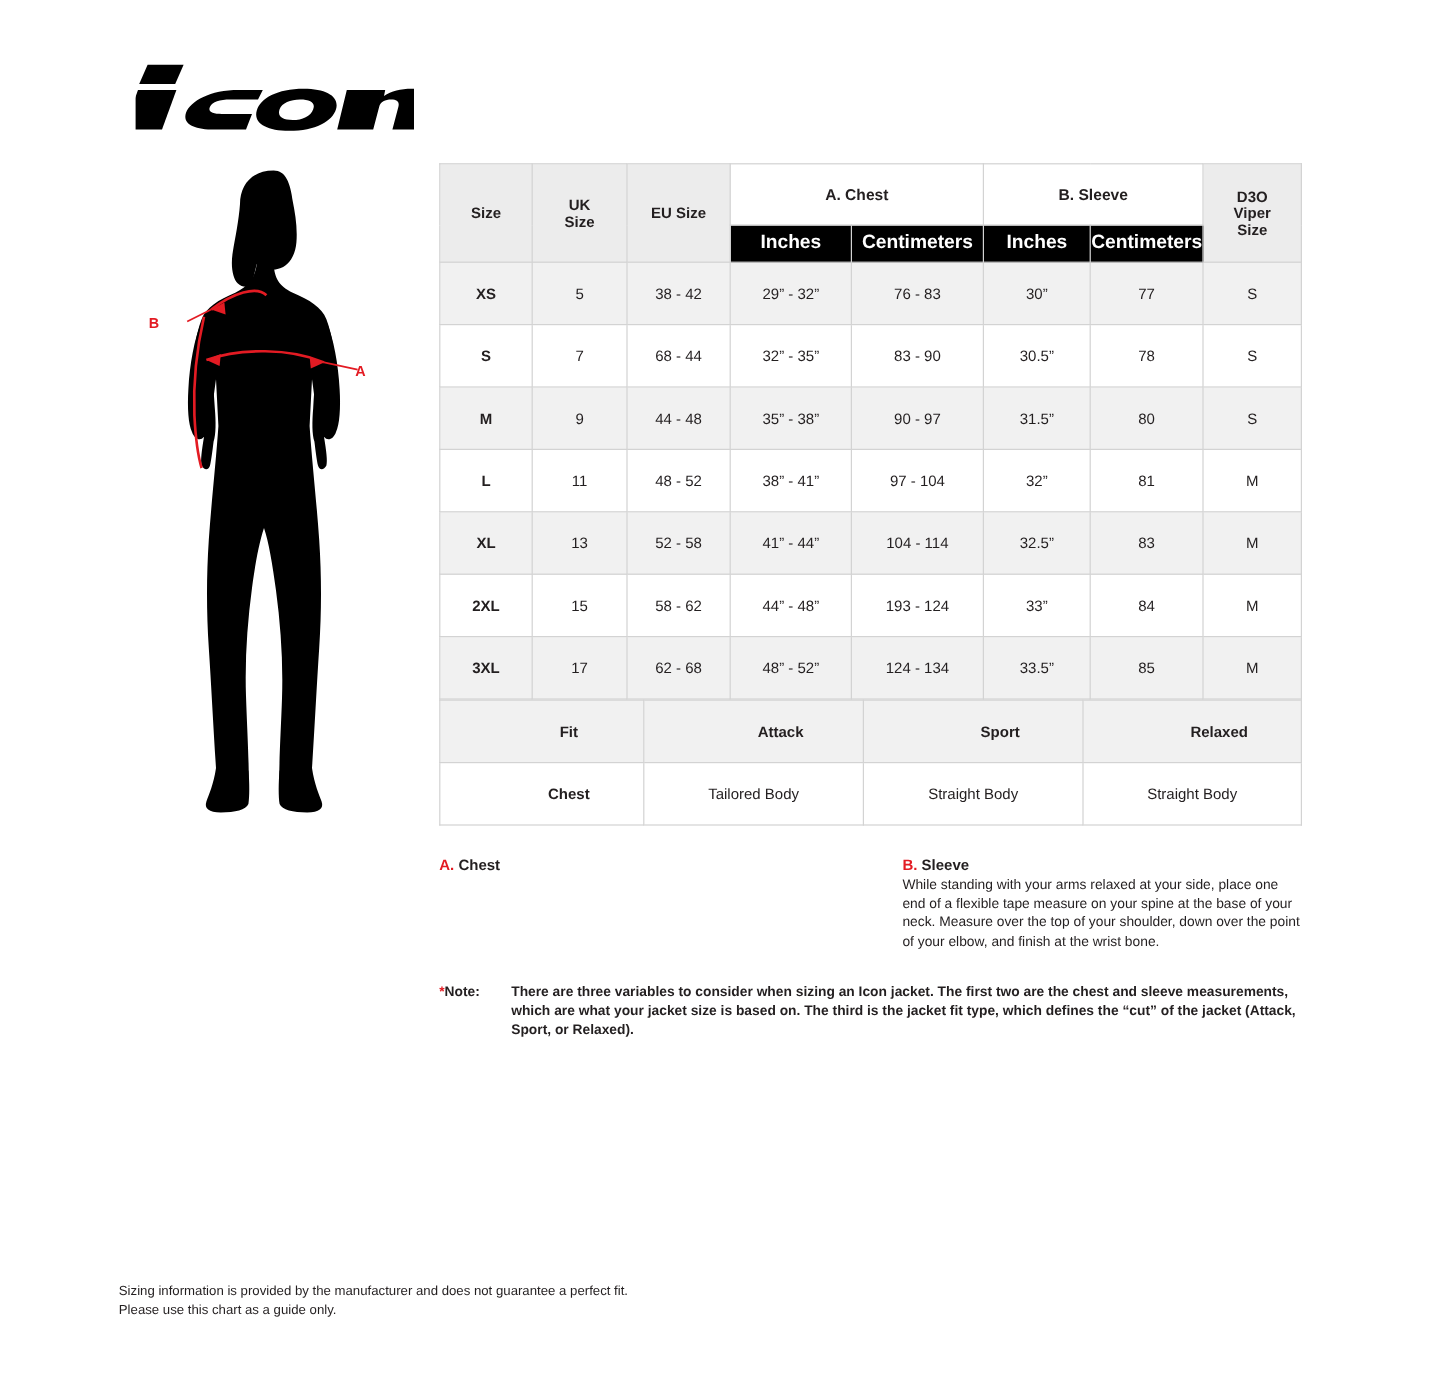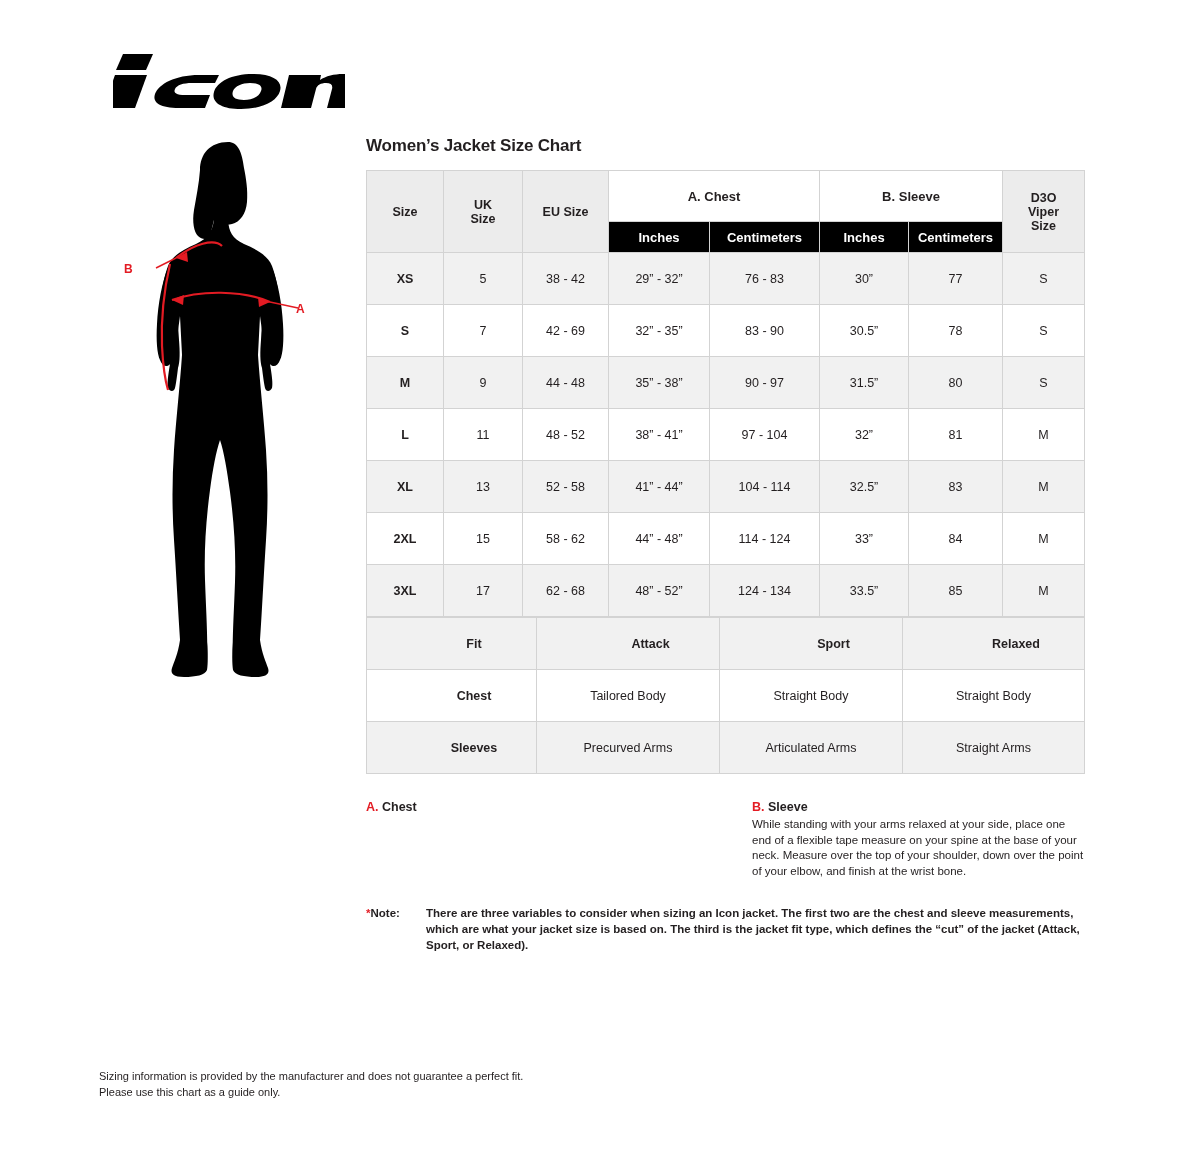--- a/index.html
+++ b/index.html
@@ -74,21 +74,21 @@
   #size-chart .hdr-tall {
     background: #ececec;
     font-weight: bold;
     height: 80px;
   }
   #size-chart .hdr-black {
     background: #000000;
     color: #ffffff;
     font-weight: bold;
     height: 30px;
-    font-size: 13px;
+    font-size: 16px;
   }
   #size-chart .hdr-group {
     background: #ffffff;
     font-weight: bold;
     height: 50px;
     font-size: 13px;
   }
   #size-chart tbody tr td {
     background: #f1f1f1;
     height: 51px;
@@ -224,21 +224,20 @@
       <line x1="160" y1="162" x2="188" y2="168"></line>
       <line x1="66" y1="118" x2="46" y2="128"></line>
     </g>
   </svg>
   <div class="diag-label" style="left:186px; top:162px;">A</div>
   <div class="diag-label" style="left:14px; top:122px;">B</div>
 </div>
 
 <div class="content">
 
-  <h2 class="section-title">Women’s Jacket Size Chart</h2>
 
   <table id="size-chart">
     <colgroup>
       <col style="width:77px">
       <col style="width:79px">
       <col style="width:86px">
       <col style="width:101px">
       <col style="width:110px">
       <col style="width:89px">
       <col style="width:94px">
@@ -274,21 +273,21 @@
         <td>38 - 42</td>
         <td>29” - 32”</td>
         <td>76 - 83</td>
         <td>30”</td>
         <td>77</td>
         <td>S</td>
       </tr>
       <tr>
         <td class="sizecol">S</td>
         <td>7</td>
-        <td>42 - 69</td>
+        <td>68 - 44</td>
         <td>32” - 35”</td>
         <td>83 - 90</td>
         <td>30.5”</td>
         <td>78</td>
         <td>S</td>
       </tr>
       <tr>
         <td class="sizecol">M</td>
         <td>9</td>
         <td>44 - 48</td>
@@ -316,21 +315,21 @@
         <td>104 - 114</td>
         <td>32.5”</td>
         <td>83</td>
         <td>M</td>
       </tr>
       <tr>
         <td class="sizecol">2XL</td>
         <td>15</td>
         <td>58 - 62</td>
         <td>44” - 48”</td>
-        <td>114 - 124</td>
+        <td>193 - 124</td>
         <td>33”</td>
         <td>84</td>
         <td>M</td>
       </tr>
       <tr>
         <td class="sizecol">3XL</td>
         <td>17</td>
         <td>62 - 68</td>
         <td>48” - 52”</td>
         <td>124 - 134</td>
@@ -354,26 +353,20 @@
         <td class="colhead">Fit</td>
         <td class="colhead">Attack</td>
         <td class="colhead">Sport</td>
         <td class="colhead">Relaxed</td>
       </tr>
       <tr>
         <td class="rowhead">Chest</td>
         <td>Tailored Body</td>
         <td>Straight Body</td>
         <td>Straight Body</td>
-      </tr>
-      <tr>
-        <td class="rowhead">Sleeves</td>
-        <td>Precurved Arms</td>
-        <td>Articulated Arms</td>
-        <td>Straight Arms</td>
       </tr>
     </tbody>
   </table>
 
 
   <div class="measure-wrap">
     <div class="measure-col">
       <div class="measure-head">
         <span class="letter">A.</span>
         <span>Chest</span>

